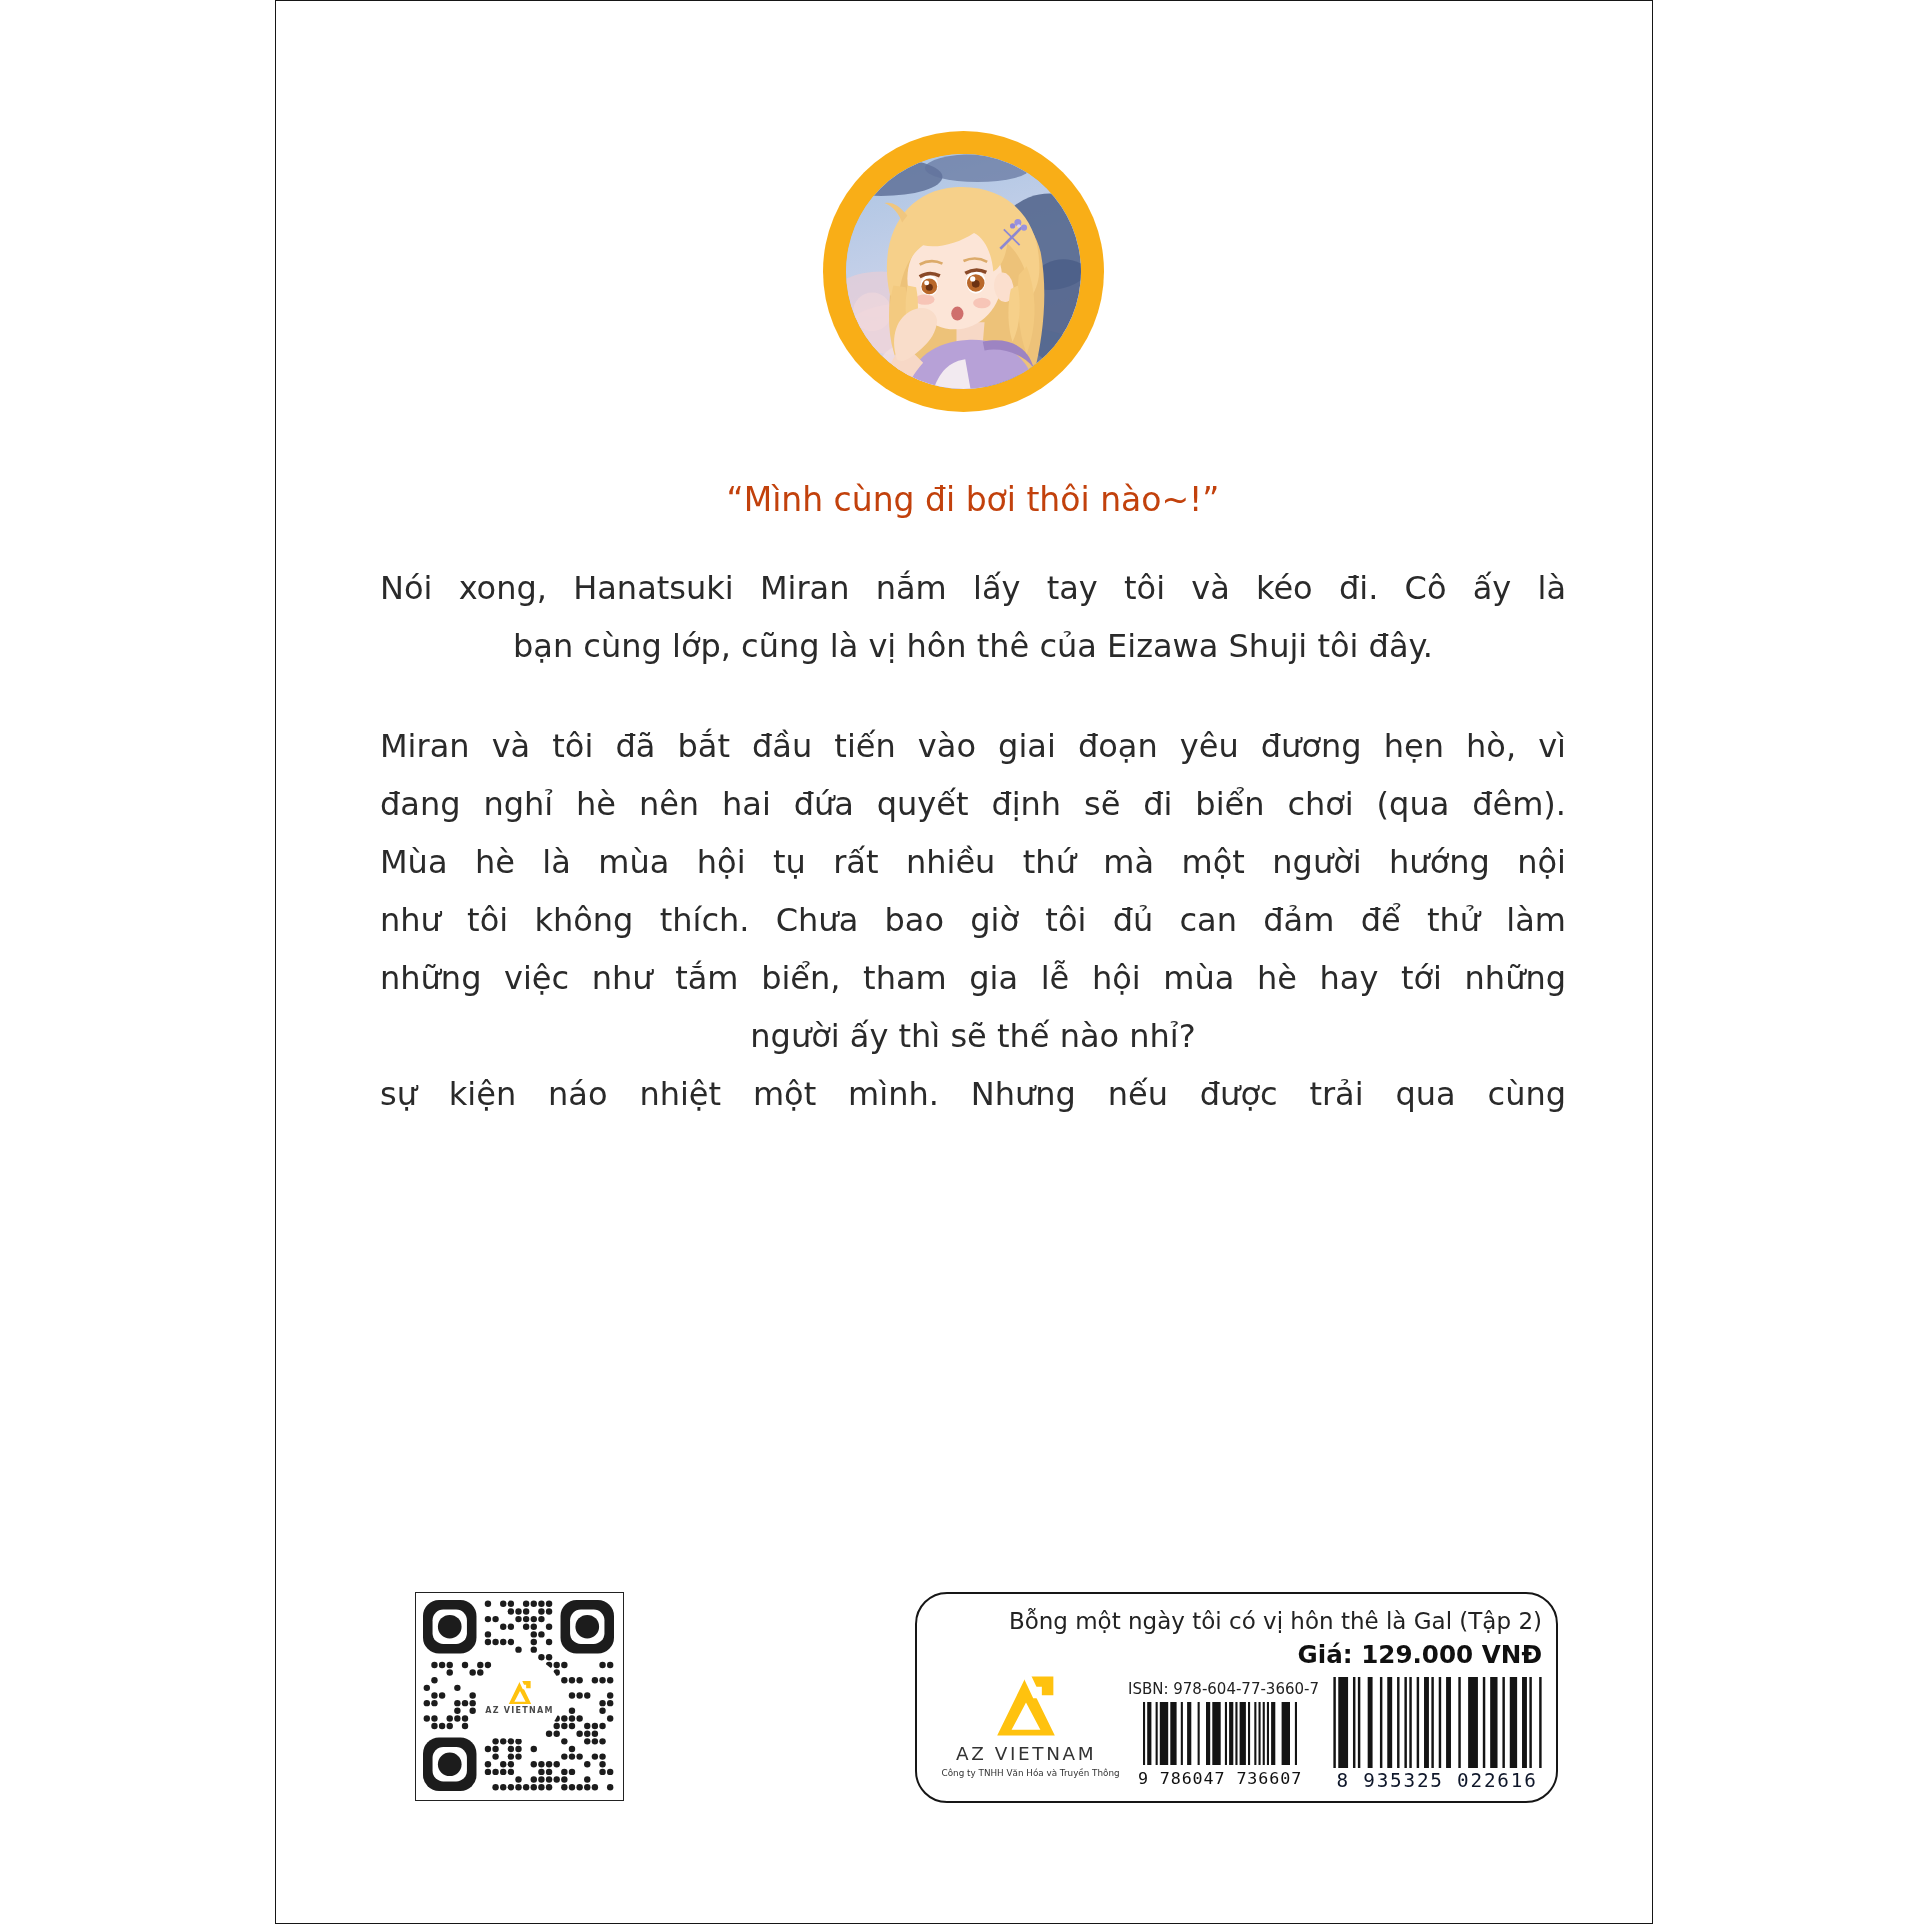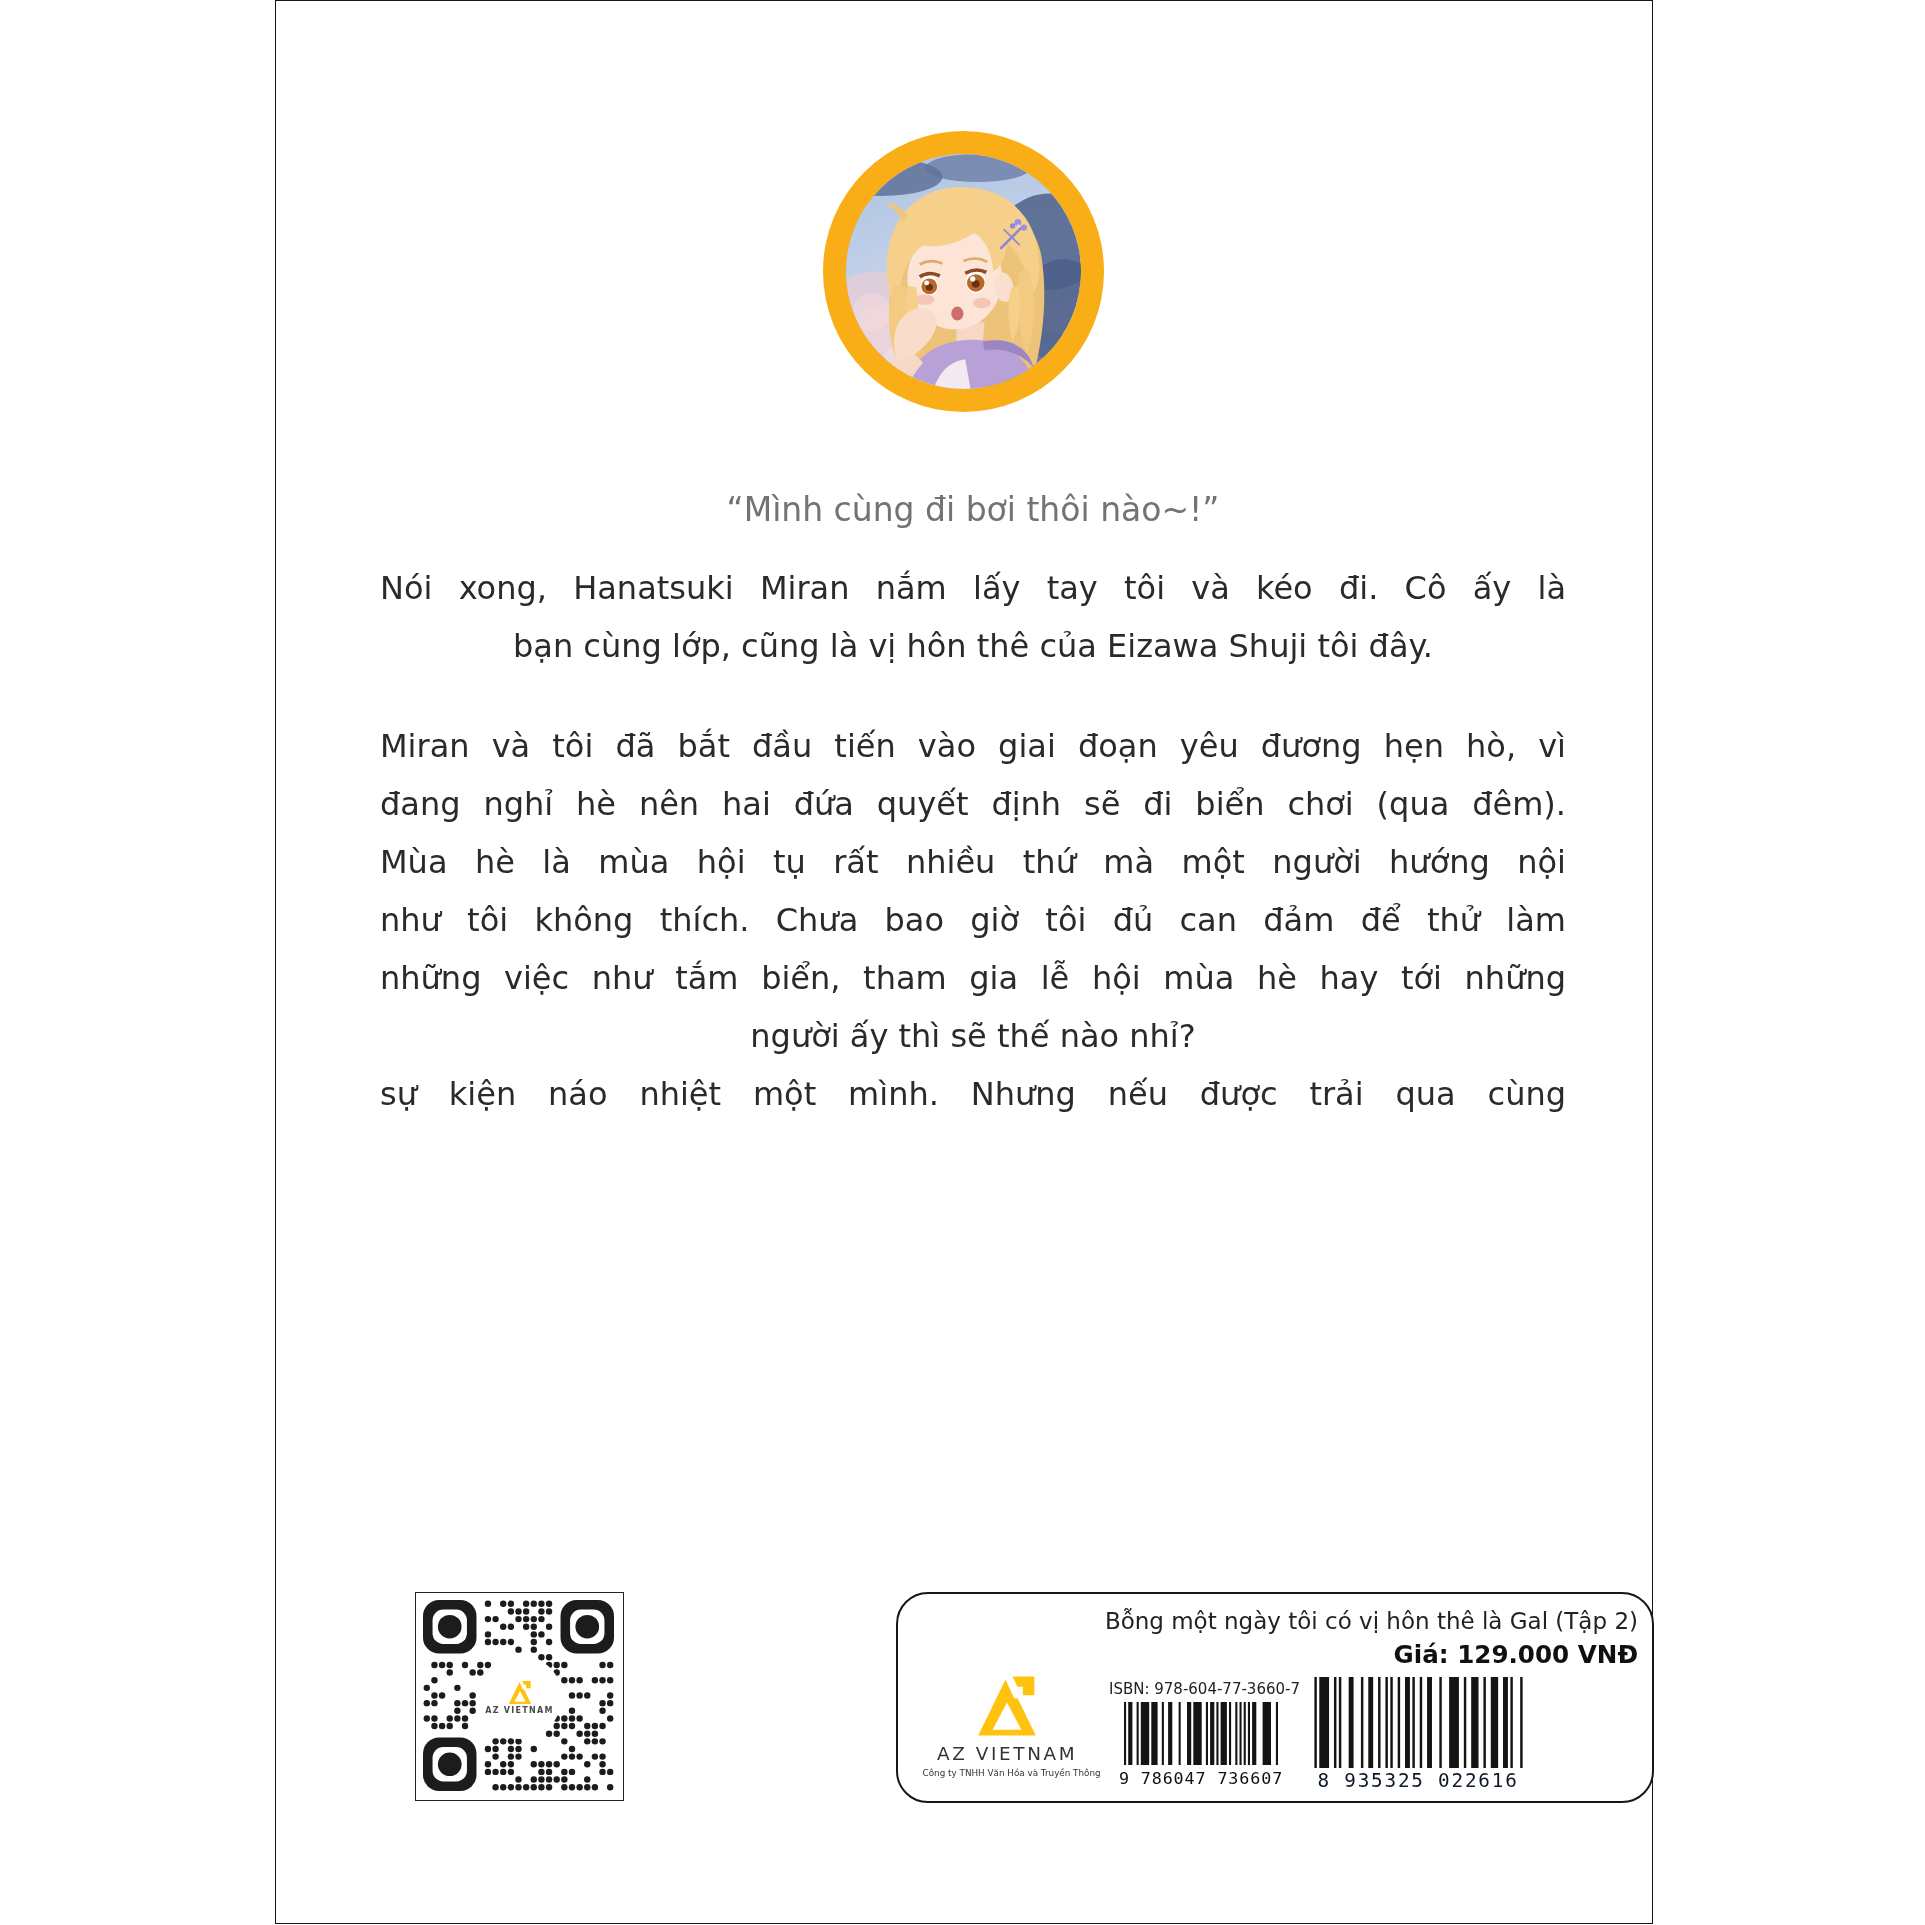--- a/index.html
+++ b/index.html
@@ -4,35 +4,35 @@
 <style>
   html,body{margin:0;padding:0;background:#ffffff;}
   body{width:1925px;height:1925px;position:relative;font-family:"DejaVu Sans","Liberation Sans",sans-serif;color:#2a2a2a;overflow:hidden;}
   .page{position:absolute;left:275px;top:0;width:1376px;height:1922px;border:1.8px solid #161616;background:#fff;}
 
   
   .avatar-ring{position:absolute;left:547px;top:130px;width:235px;height:235px;padding:23px;background:#F9AE17;border-radius:50%;}
   .avatar-img{width:235px;height:235px;border-radius:50%;overflow:hidden;display:block;background:#aec6e2;}
 
   
-  .quote{position:absolute;left:104px;top:489px;width:1186px;text-align:center;font-size:33px;color:#737373;}
+  .quote{position:absolute;left:104px;top:479px;width:1186px;text-align:center;font-size:33px;color:#c2410c;}
   .para{position:absolute;left:104px;width:1186px;font-size:32px;color:#2a2a2a;}
   #para1{top:558px;}
   #para2{top:716px;}
   .ln{height:58px;line-height:58px;text-align:justify;text-align-last:justify;}
   .ln.center{text-align:center;text-align-last:center;}
 
   
   .qr{position:absolute;left:139px;top:1591px;width:209px;height:209px;border:1.8px solid #222;background:#fff;box-sizing:border-box;}
   .qr svg.dots{position:absolute;left:7px;top:7px;}
   .qr-center{position:absolute;left:50%;top:50%;transform:translate(-50%,-50%);width:84px;height:84px;background:#fff;border-radius:50%;display:flex;flex-direction:column;align-items:center;justify-content:center;}
   .qr-label{font-size:8px;font-weight:bold;letter-spacing:1.3px;color:#4a4a4a;margin-top:2.6px;white-space:nowrap;}
 
   
-  .info-box{position:absolute;left:620px;top:1591px;width:758px;height:211px;border:2.6px solid #161616;border-radius:32px;background:#fff;box-sizing:border-box;}
+  .info-box{position:absolute;left:639px;top:1591px;width:643px;height:211px;border:2.6px solid #161616;border-radius:32px;background:#fff;box-sizing:border-box;}
   .box-title{position:absolute;right:14px;top:14px;width:614px;text-align:right;font-size:23px;color:#222;}
   .box-price{position:absolute;right:14px;top:46px;width:614px;text-align:right;font-size:24.6px;font-weight:bold;color:#101010;}
   .az-col{position:absolute;left:24.6px;top:75px;width:169px;text-align:center;}
   .az-name{font-size:18.4px;letter-spacing:2.6px;color:#333;margin-top:3.5px;white-space:nowrap;}
   .az-company{font-size:8.8px;color:#333;margin-top:4px;white-space:nowrap;}
   .isbn-col{position:absolute;left:211px;top:86px;width:184px;text-align:center;}
   .isbn-label{font-size:15px;color:#222;white-space:nowrap;}
   .isbn-digits{font-family:"DejaVu Sans Mono","Liberation Mono",monospace;font-size:16.7px;letter-spacing:0.9px;color:#111;white-space:nowrap;}
   .ean-col{position:absolute;left:413px;top:83px;width:214px;text-align:center;}
   .ean-digits{font-family:"DejaVu Sans Mono","Liberation Mono",monospace;font-size:19.3px;letter-spacing:1.8px;color:#0f172a;margin-top:-1.8px;white-space:nowrap;}

